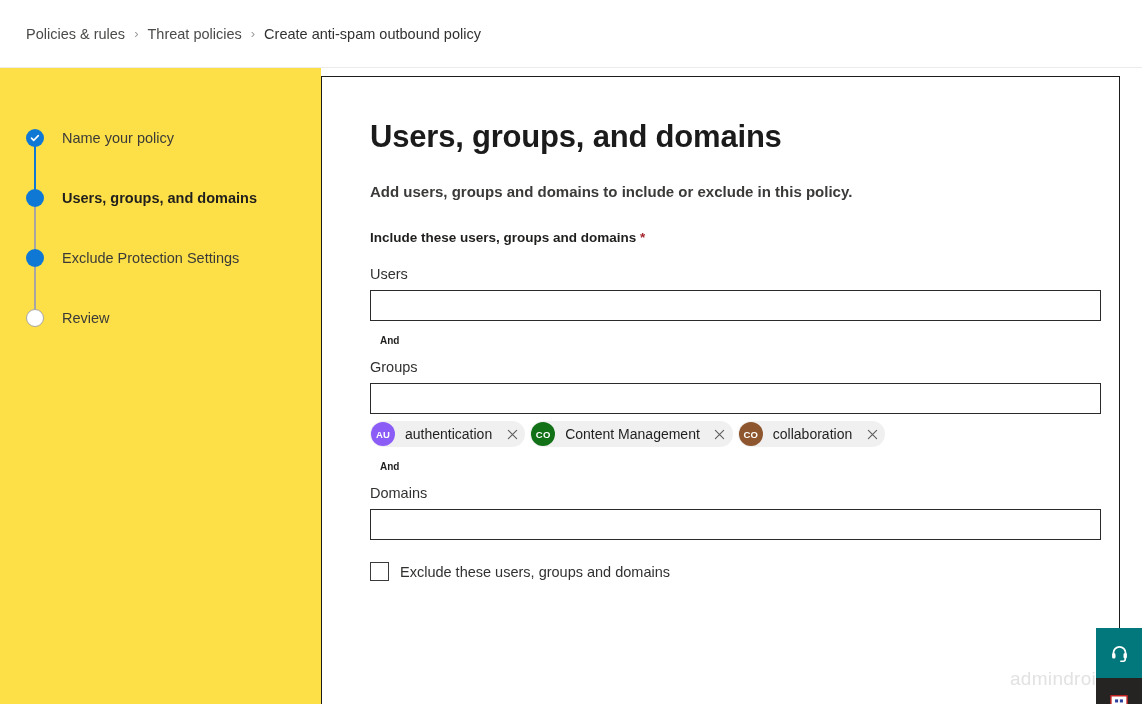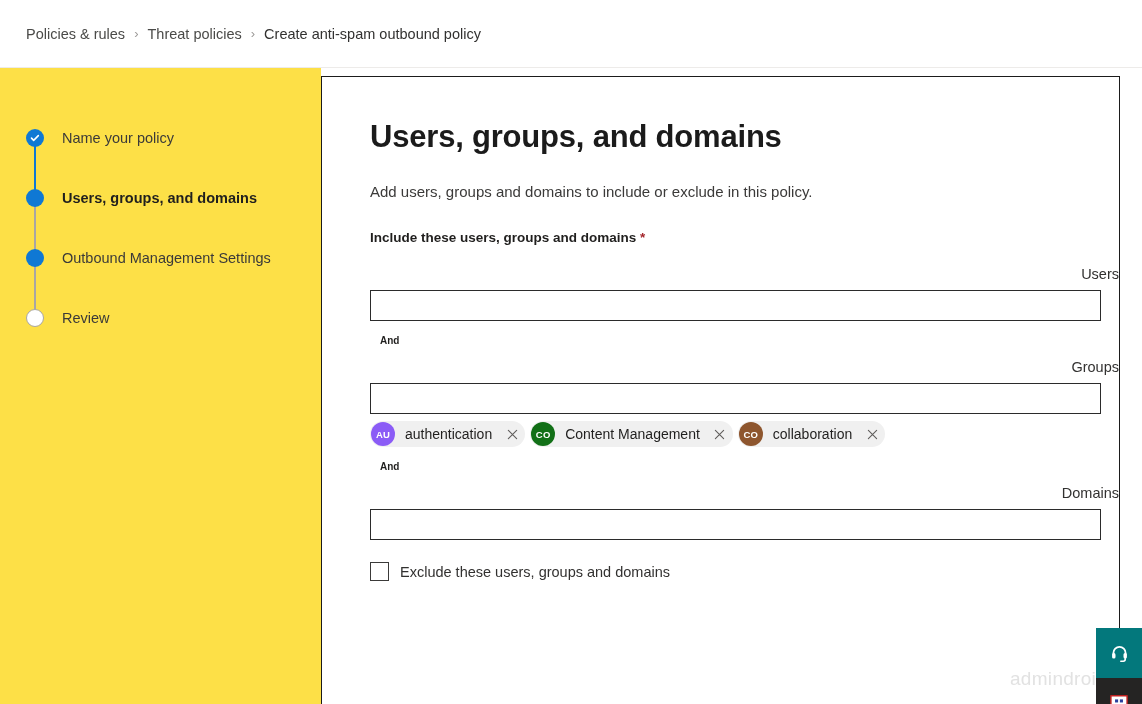--- a/index.html
+++ b/index.html
@@ -101,34 +101,34 @@
     font-size: 31px;
     font-weight: bold;
     color: #1b1b1b;
     letter-spacing: -0.2px;
     margin: 0 0 28px 0;
   }
   .page-desc {
     font-size: 15px;
     color: #3b3a39;
     margin: 0 0 30px 0;
+    font-weight: bold;
   }
   .section-label {
     font-size: 13.5px;
     font-weight: bold;
     color: #201f1e;
     margin-bottom: 21px;
   }
   .req-star { color: #a4262c; font-weight: bold; }
 
   .field-label {
     font-size: 14.5px;
     color: #323130;
     margin-bottom: 8px;
-    text-align: right;
   }
   .text-input {
     display: block;
     width: 731px;
     height: 31px;
     border: 1.4px solid #2b2b2b;
     background: #ffffff;
     font-family: "Liberation Sans", sans-serif;
     font-size: 14px;
     color: #201f1e;
@@ -262,21 +262,21 @@
         <span class="step-label">Name your policy</span>
       </div>
 
       <div class="step">
         <span class="step-marker active"></span>
         <span class="step-label bold">Users, groups, and domains</span>
       </div>
 
       <div class="step">
         <span class="step-marker active"></span>
-        <span class="step-label">Outbound Management Settings</span>
+        <span class="step-label">Exclude Protection Settings</span>
       </div>
 
       <div class="step">
         <span class="step-marker todo"></span>
         <span class="step-label">Review</span>
       </div>
 
     </div>
   </div>
 

